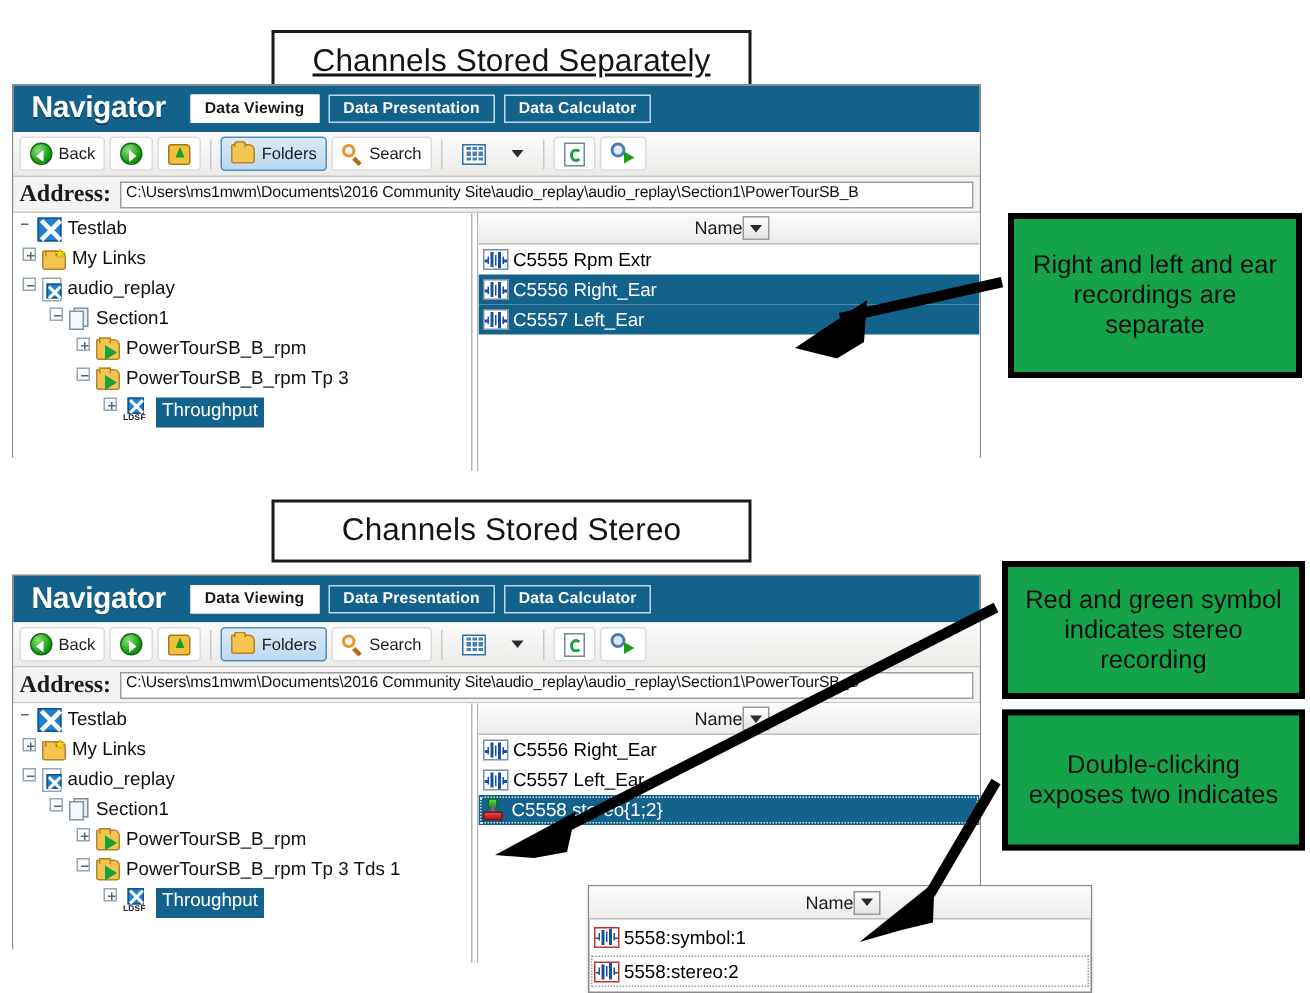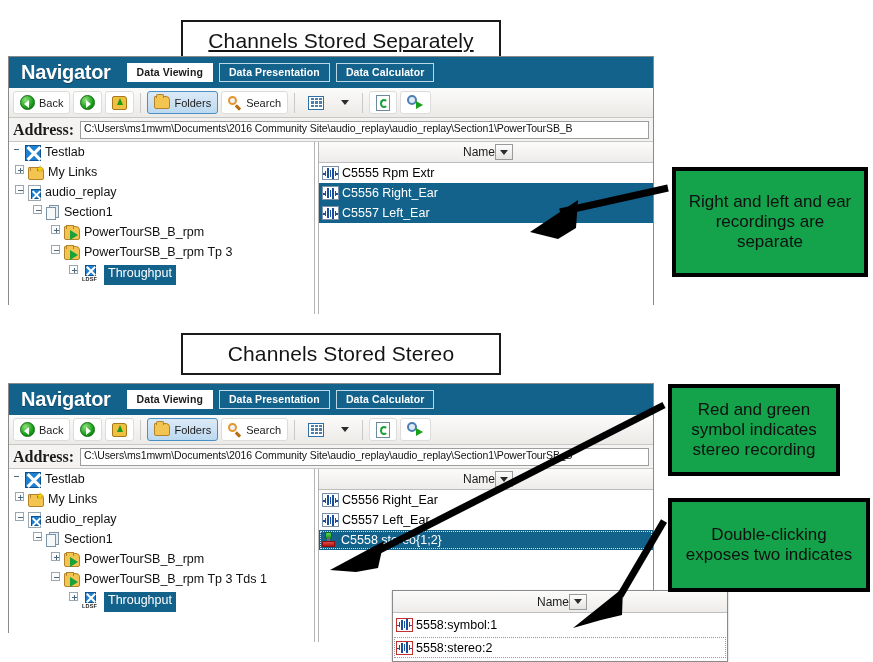--- a/index.html
+++ b/index.html
@@ -183,21 +183,21 @@
   .stereo-ic .r{position:absolute;left:0;bottom:1px;width:13px;height:6px;
      background:linear-gradient(#e24a4a,#b01414);border:1px solid #8a0f0f;box-sizing:border-box;}
 
   
   .popup{position:absolute;background:#ffffff;border:1px solid #8a8a8a;box-sizing:border-box;
          box-shadow:0 1px 2px rgba(0,0,0,.25);}
 
   
   .callout{position:absolute;background:#14a34a;border:4px solid #000000;
     box-sizing:border-box;display:flex;align-items:center;justify-content:center;
-    text-align:center;color:#101010;font-size:17px;line-height:1.18;padding:2px 6px;margin-top:25px;}
+    text-align:center;color:#101010;font-size:17px;line-height:1.18;padding:2px 6px;}
 
   svg.overlay{position:absolute;left:0;top:0;width:873px;height:662px;pointer-events:none;}
 </style>
 </head>
 <body>
 
 <div class="title-box" style="left:181px;top:20px;width:316px;height:38px;text-decoration:underline;">
   <span>Channels Stored Separately</span>
 </div>
 
@@ -527,21 +527,21 @@
         <i></i>
         <i></i>
         <i></i>
         <i></i>
         <i></i>
       </span>
     <span class="lname">5558:stereo:2</span>
   </div>
 </div>
 
-<div class="callout" style="left:668px;top:359px;width:172px;height:92px;">
+<div class="callout" style="left:668px;top:374px;width:202px;height:92px;">
   <span>Red and green symbol indicates stereo recording</span>
 </div>
 
 <div class="callout" style="left:668px;top:473px;width:202px;height:94px;">
   <span>Double-clicking exposes two indicates</span>
 </div>
 
 <svg class="overlay" viewBox="0 0 873 662">
 
   <g>

